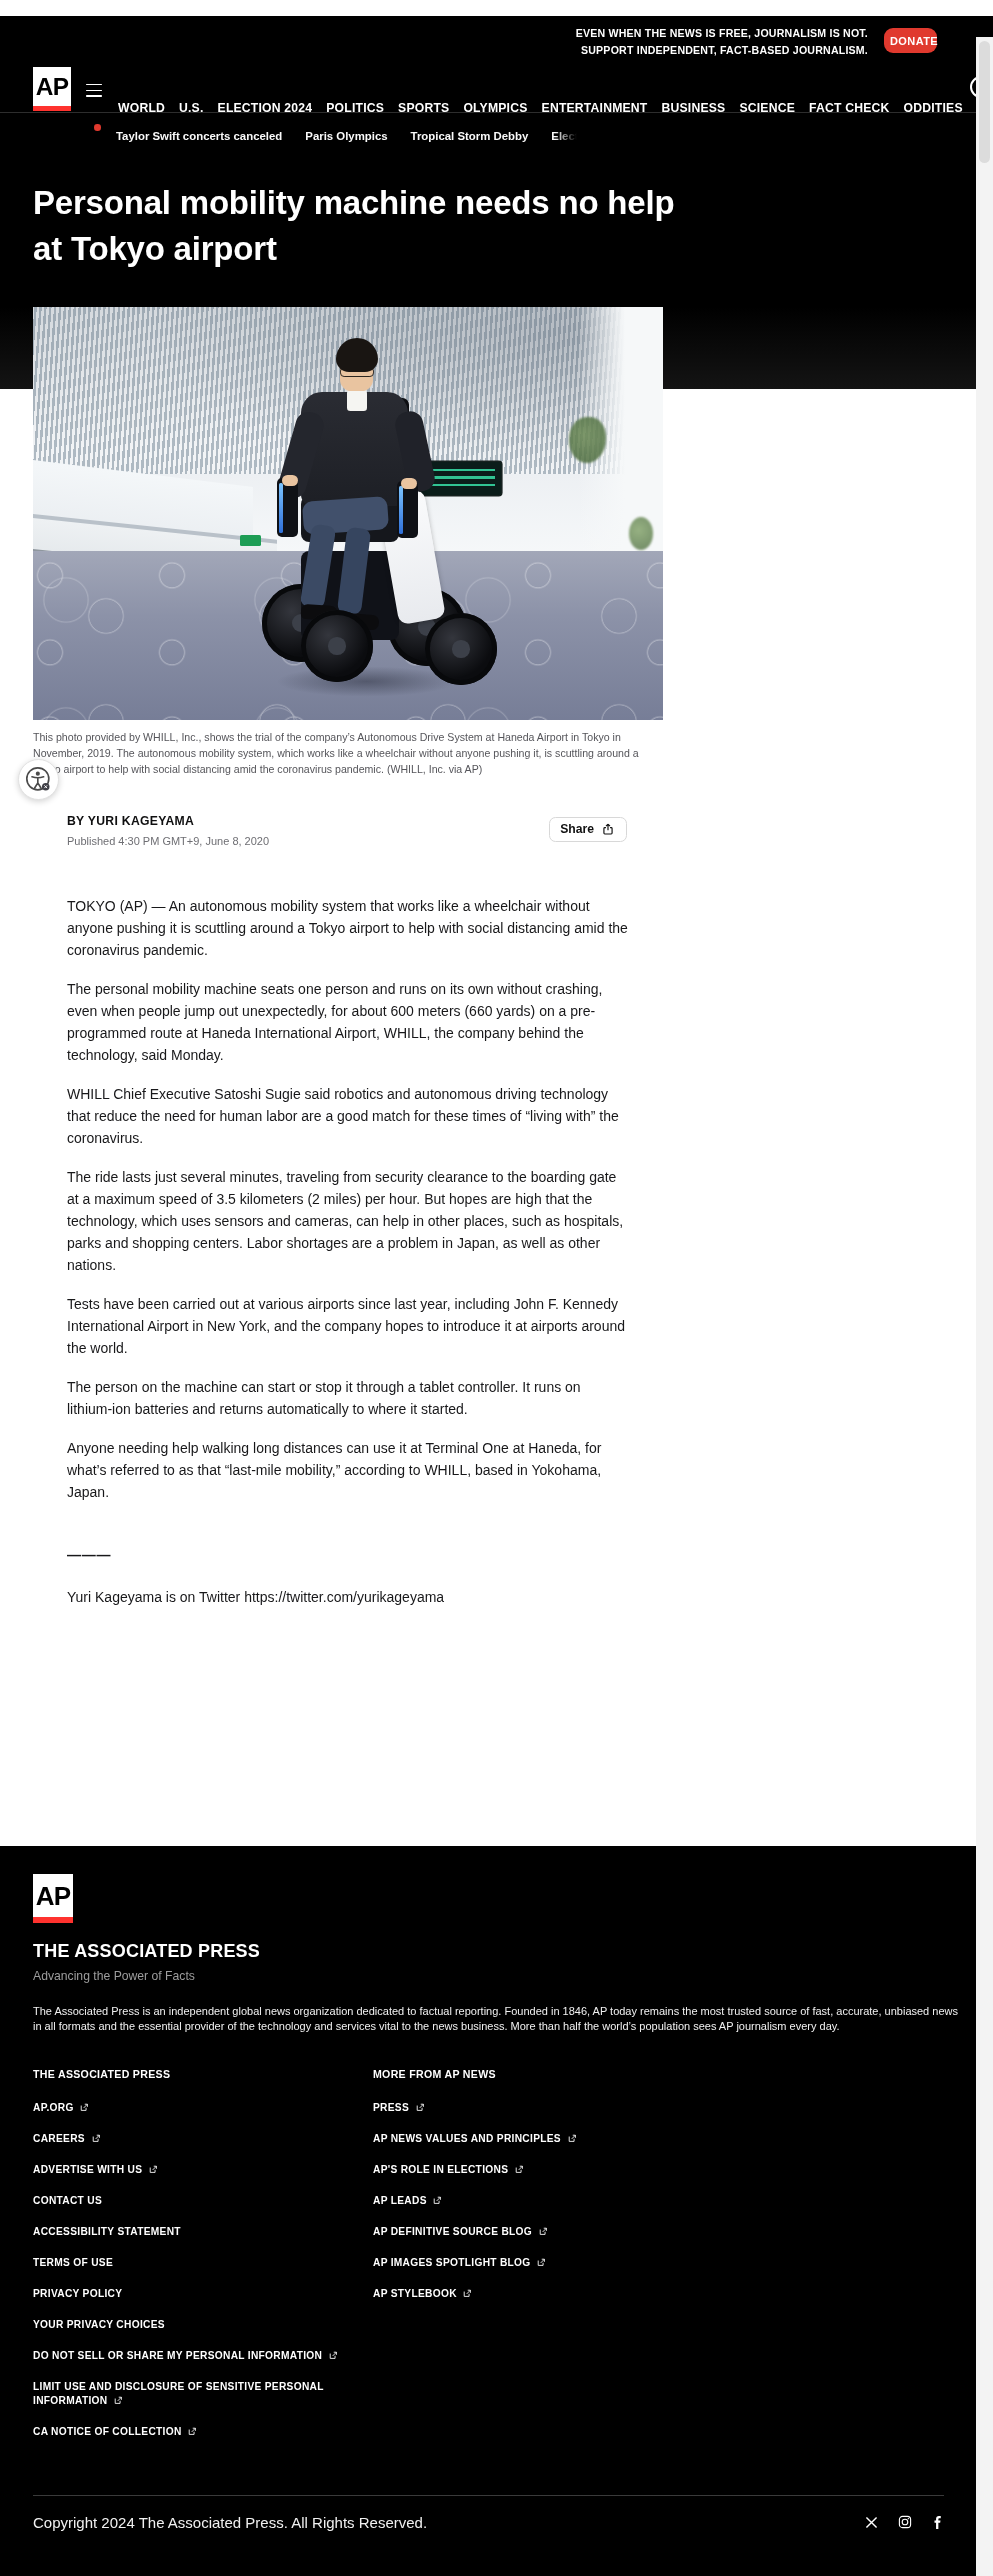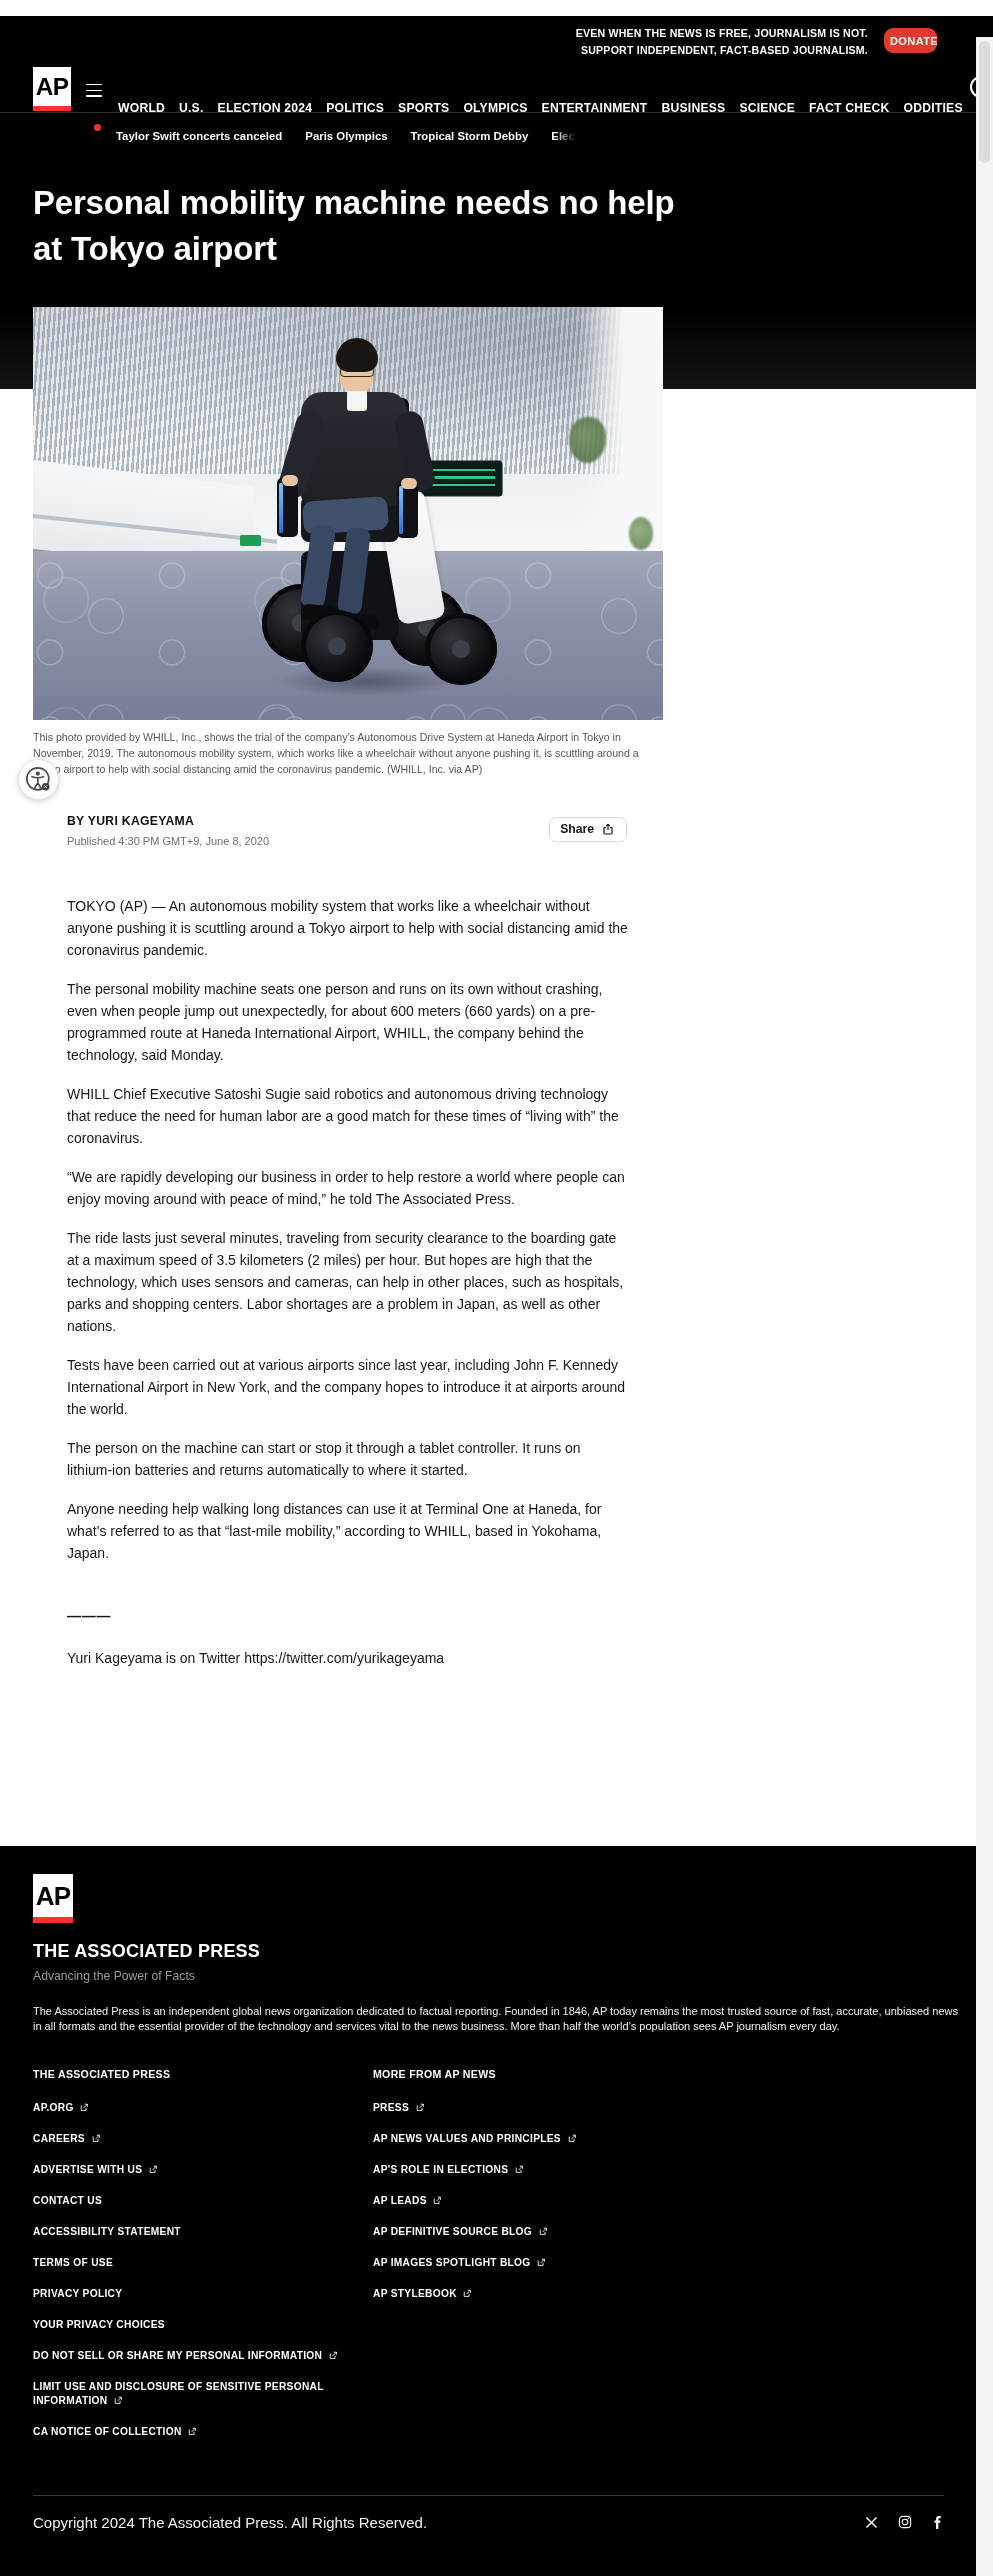--- a/index.html
+++ b/index.html
@@ -278,21 +278,20 @@
       </svg>
     </button>
   </div>
 
   <article class="article">
     <div>
 
     <p class="para">TOKYO (AP) — An autonomous mobility system that works like a wheelchair without anyone pushing it is scuttling around a Tokyo airport to help with social distancing amid the coronavirus pandemic.</p>
         <p class="para">The personal mobility machine seats one person and runs on its own without crashing, even when people jump out unexpectedly, for about 600 meters (660 yards) on a pre-programmed route at Haneda International Airport, WHILL, the company behind the technology, said Monday.</p>
         <p class="para">WHILL Chief Executive Satoshi Sugie said robotics and autonomous driving technology that reduce the need for human labor are a good match for these times of “living with” the coronavirus.</p>
-        <p class="para">“We are rapidly developing our business in order to help restore a world where people can enjoy moving around with peace of mind,” he told The Associated Press.</p>
         <p class="para">The ride lasts just several minutes, traveling from security clearance to the boarding gate at a maximum speed of 3.5 kilometers (2 miles) per hour. But hopes are high that the technology, which uses sensors and cameras, can help in other places, such as hospitals, parks and shopping centers. Labor shortages are a problem in Japan, as well as other nations.</p>
         <p class="para">Tests have been carried out at various airports since last year, including John F. Kennedy International Airport in New York, and the company hopes to introduce it at airports around the world.</p>
         <p class="para">The person on the machine can start or stop it through a tablet controller. It runs on lithium-ion batteries and returns automatically to where it started.</p>
         <p class="para">Anyone needing help walking long distances can use it at Terminal One at Haneda, for what’s referred to as that “last-mile mobility,” according to WHILL, based in Yokohama, Japan.</p>
       </div>
     <div class="divider-dashes">———</div>
     <p class="twitter-line">Yuri Kageyama is on Twitter https://twitter.com/yurikageyama</p>
   </article>
 
   <footer class="site-footer">

